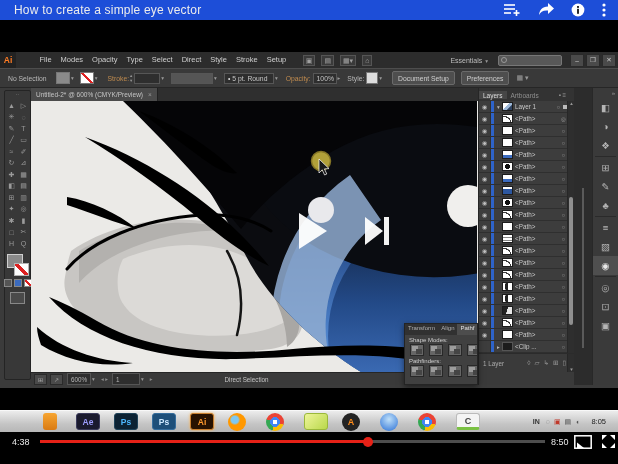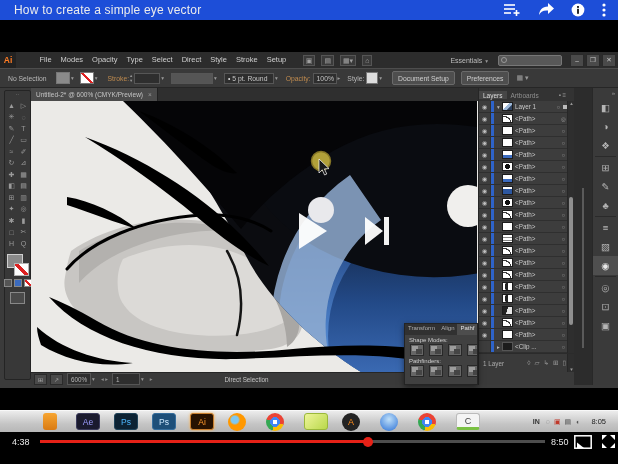--- a/index.html
+++ b/index.html
@@ -110,21 +110,21 @@
   
   .dock-gutter{position:absolute;left:574px;top:36px;width:18px;height:297px;background:#2c2c2c;}
   .dock-gutter i{position:absolute;left:8px;top:100px;width:2px;height:160px;background:#5a5a5a;}
   .dock{position:absolute;left:592px;top:36px;width:26px;height:297px;background:#3a3a3a;border-left:1px solid #282828;box-sizing:border-box;}
   .dock-expand{height:10px;color:#9a9a9a;font-size:6px;text-align:right;padding-right:3px;line-height:10px;}
   .dock-cell{height:19px;display:flex;align-items:center;justify-content:center;color:#b5b5b5;font-size:9.5px;}
   .dock-cell.active{background:#4f4f4f;color:#e8e8e8;}
   .dock-sep{height:1px;background:#2a2a2a;margin:1px 2px;}
   
   .taskbar{position:absolute;left:0;top:358px;width:618px;height:22px;background:linear-gradient(#ececec,#c4c4c4 60%,#b5b5b5);border-top:1px solid #f8f8f8;}
-  .tb-item{position:absolute;top:2px;width:24px;height:17px;border-radius:3px;display:flex;align-items:center;justify-content:center;font-size:8.5px;font-weight:normal;box-sizing:border-box;}
+  .tb-item{position:absolute;top:2px;width:24px;height:17px;border-radius:3px;display:flex;align-items:center;justify-content:center;font-size:8.5px;font-weight:bold;box-sizing:border-box;}
   .tb-folder{background:linear-gradient(#f7a531,#d97b14);width:14px;margin-left:5px;}
   .tb-ae{background:#1a1a2e;color:#9d9dff;border:1px solid #3a3a5a;}
   .tb-ps{background:#0c2233;color:#4db8ff;border:1px solid #1f4258;}
   .tb-ps2{background:#1e4f79;color:#cfe9ff;border:1px solid #366d9c;}
   .tb-ai{background:#271201;color:#ff9a2e;border:1px solid #c87f2f;box-shadow:0 0 3px #ffb24d;}
   .tb-ff{background:radial-gradient(circle at 38% 38%,#7ec8f2 0 22%,#ff9800 34% 72%,#e65100 100%);border-radius:50%;width:18px;height:18px;}
   .tb-chrome{background:radial-gradient(circle,#fff 0 18%,#4285f4 19% 38%,transparent 39%),conic-gradient(#ea4335 0 30%,#fbbc05 30% 55%,#34a853 55% 80%,#ea4335 80% 100%);border-radius:50%;width:18px;height:18px;}
   .tb-notes{background:linear-gradient(135deg,#eef59a,#b9d84b);border:1px solid #9ab83a;}
   .tb-aimp{background:#232323;color:#ff8c1a;border-radius:50%;width:18px;height:18px;font-size:9px;}
   .tb-cloud{background:radial-gradient(circle at 50% 35%,#bfe0fa,#2a6fd4);border-radius:50%;width:18px;height:18px;}

